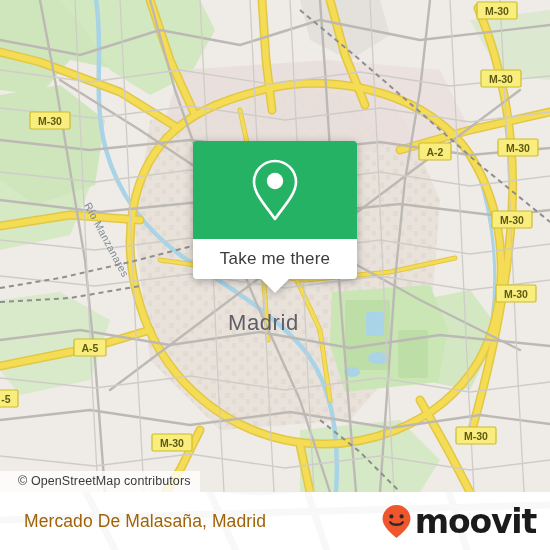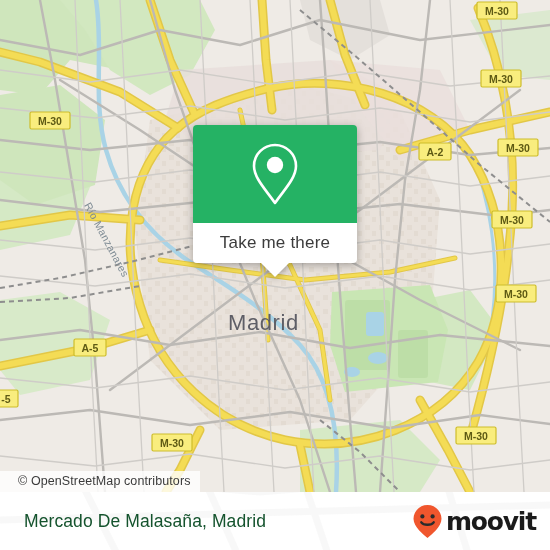--- a/index.html
+++ b/index.html
@@ -10,39 +10,39 @@
   
   .map-area{position:absolute;left:0;top:0;width:550px;height:492px;overflow:hidden;
             background:#EFEBE6;}
   .map-svg{position:absolute;left:0;top:0;width:550px;height:492px;display:block;}
 
   .attribution{position:absolute;left:0;bottom:0;height:21px;line-height:21px;
                padding:0 9px 0 18px;background:rgba(255,255,255,.80);
                font-size:12.5px;color:#3b3b3b;white-space:nowrap;letter-spacing:.1px;}
 
   
-  .popup{position:absolute;left:193px;top:125px;width:164px;
+  .popup{position:absolute;left:193px;top:141px;width:164px;
          filter:drop-shadow(0 2px 4px rgba(0,0,0,.30));}
   .popup-body{width:164px;height:98px;background:#25B264;border-radius:4px 4px 0 0;
               display:flex;align-items:center;justify-content:center;}
   .popup-foot{width:164px;height:40px;background:#fff;border-radius:0 0 4px 4px;
               display:flex;align-items:center;justify-content:center;}
   .popup-foot span{font-size:17px;color:#3c3c3c;letter-spacing:.2px;}
   .popup-tail{position:absolute;left:68px;top:138px;width:0;height:0;
               border-left:14px solid transparent;border-right:14px solid transparent;
               border-top:14px solid #fff;}
 
   
   .footer{position:absolute;left:0;top:492px;width:550px;height:58px;background:#fff;
           overflow:hidden;}
   .footer-wm{position:absolute;left:0;top:-492px;width:550px;height:550px;opacity:.055;}
   .footer-title{position:absolute;left:24px;top:0;height:58px;line-height:58px;
-                font-size:17.5px;color:#14532d;letter-spacing:.1px;white-space:nowrap;}
+                font-size:17.5px;color:#a16207;letter-spacing:.1px;white-space:nowrap;}
   .brand{position:absolute;right:14px;top:0;height:58px;display:flex;align-items:center;gap:3px;}
-  .brand-word{font-size:25px;font-weight:bold;color:#1b1b1b;letter-spacing:-1.2px;
+  .brand-word{font-size:33px;font-weight:bold;color:#1b1b1b;letter-spacing:-1.2px;
               line-height:1;font-family:"DejaVu Sans",sans-serif;}
 </style>
 </head>
 <body>
 
 <div id="root">
 
   <div class="map-area">
 
     <svg class="map-svg" viewBox="0 0 550 492">

